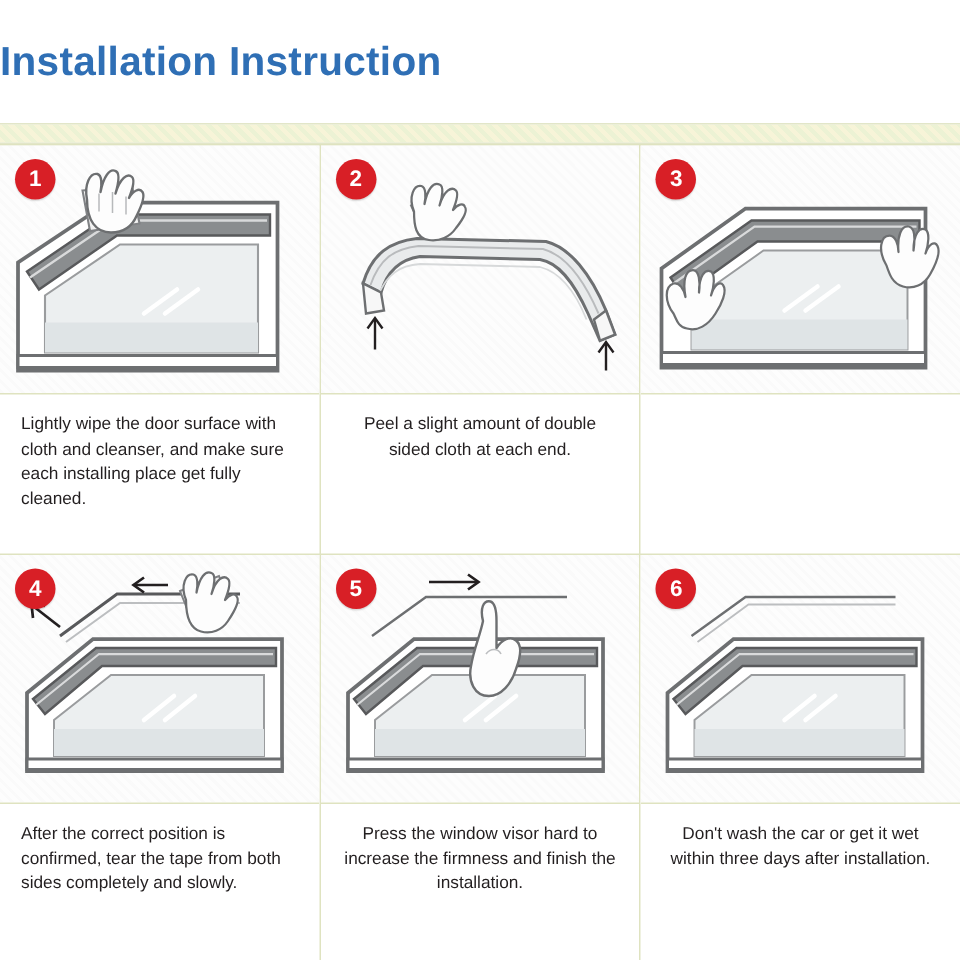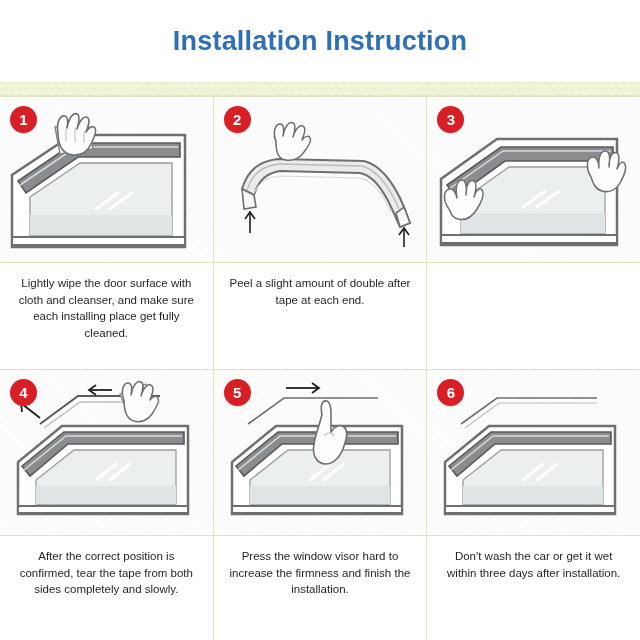--- a/index.html
+++ b/index.html
@@ -20,21 +20,20 @@
     background: #ffffff;
     box-sizing: border-box;
   }
   
   .header {
     position: relative;
     height: 82px;
     background: #ffffff;
     display: flex;
     align-items: center;
-    justify-content: center;
   }
   .header-title {
     color: #2f6fb5;
     font-size: 27px;
     font-weight: bold;
     letter-spacing: 0.2px;
     text-align: center;
   }
   .header-stripe {
     height: 12px;
@@ -86,21 +85,21 @@
     padding: 12px 14px 8px 14px;
     font-size: 11.5px;
     line-height: 1.45;
     color: #231f20;
     text-align: center;
     display: flex;
     align-items: flex-start;
     justify-content: center;
   }
   .caption.left {
-    text-align: center;
+    text-align: left;
   }
   
   .badge {
     position: absolute;
     top: 9px;
     left: 10px;
     width: 27px;
     height: 27px;
     border-radius: 50%;
     background: #d81f26;
@@ -190,21 +189,21 @@
 
             <g stroke="#231f20" stroke-width="1.6" fill="none">
               <path d="M36 136 L36 116"></path>
               <path d="M31 122 L36 115 L41 122"></path>
               <path d="M190 150 L190 132"></path>
               <path d="M185 138 L190 131 L195 138"></path>
             </g>
           </svg>
         </div>
       </div>
-      <div class="caption">Peel a slight amount of double after tape at each end.</div>
+      <div class="caption">Peel a slight amount of double sided cloth at each end.</div>
     </div>
 
     <div class="cell">
       <div class="illus">
         <div class="badge">3</div>
         <div class="svg-wrap">
           <svg viewBox="0 0 213 165" width="213" height="165">
 
             <path d="M14 148 L14 82 L70 42 L190 42 L190 148 Z" fill="#ffffff" stroke="#6d6f71" stroke-width="2.5"></path>
 

